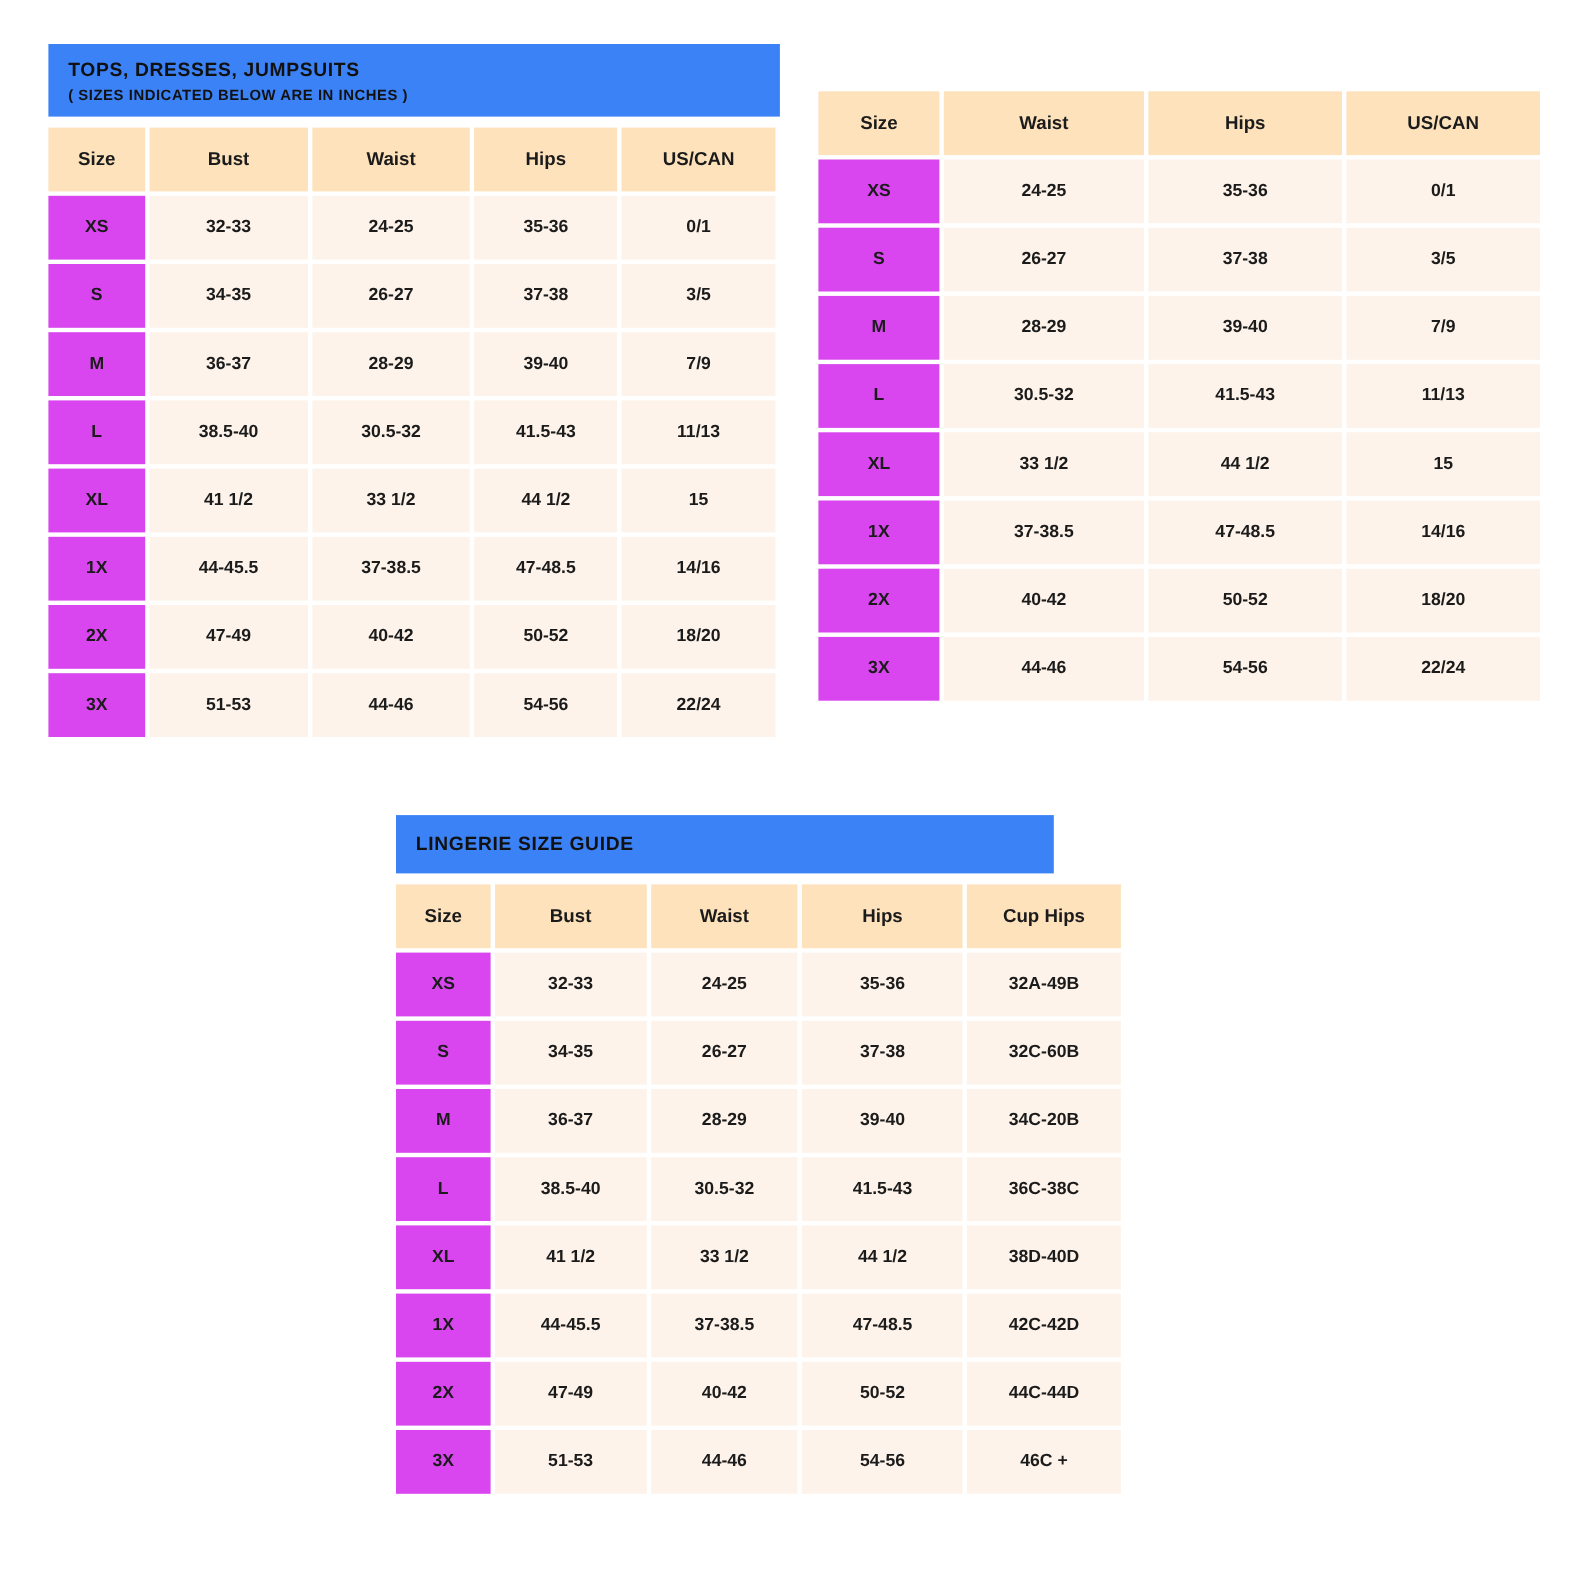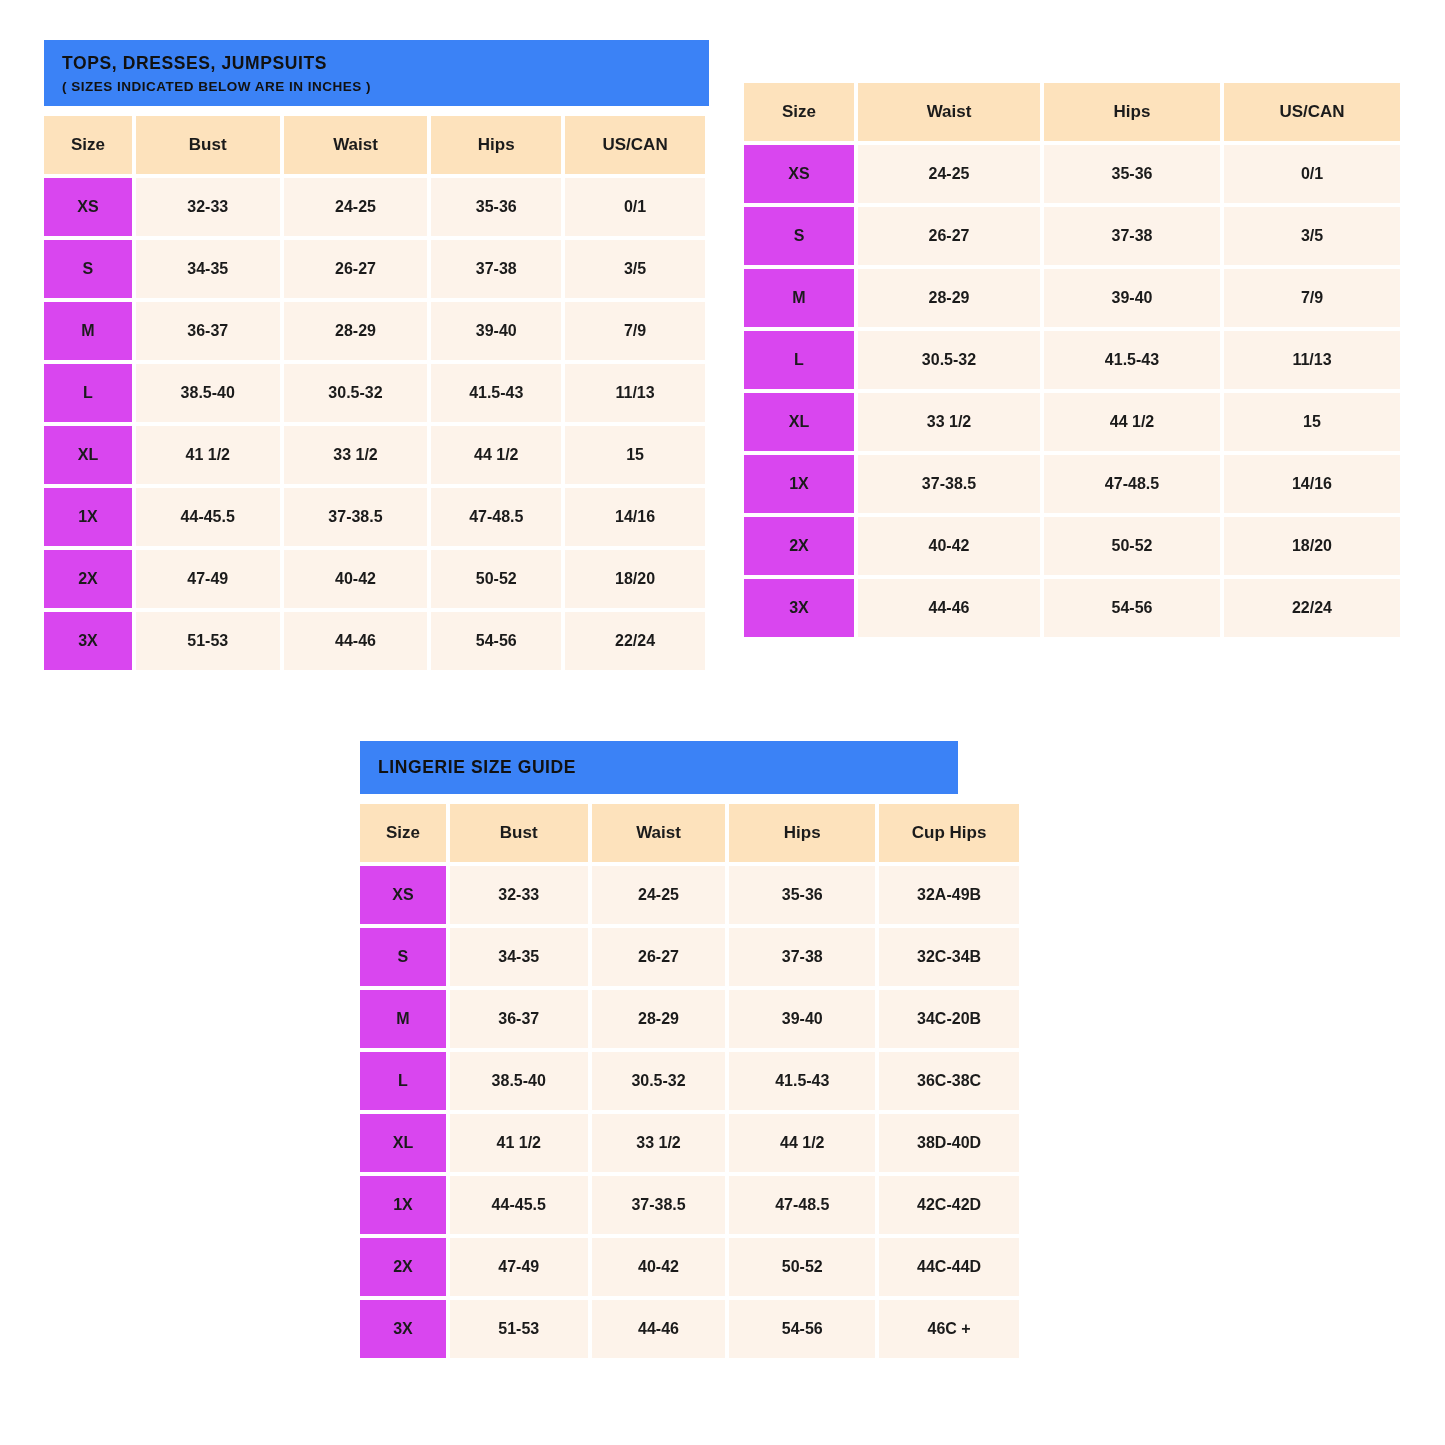--- a/index.html
+++ b/index.html
@@ -267,21 +267,21 @@
           <td>32-33</td>
           <td>24-25</td>
           <td>35-36</td>
           <td>32A-49B</td>
         </tr>
         <tr>
           <td class="szcol">S</td>
           <td>34-35</td>
           <td>26-27</td>
           <td>37-38</td>
-          <td>32C-34B</td>
+          <td>32C-60B</td>
         </tr>
         <tr>
           <td class="szcol">M</td>
           <td>36-37</td>
           <td>28-29</td>
           <td>39-40</td>
           <td>34C-20B</td>
         </tr>
         <tr>
           <td class="szcol">L</td>

